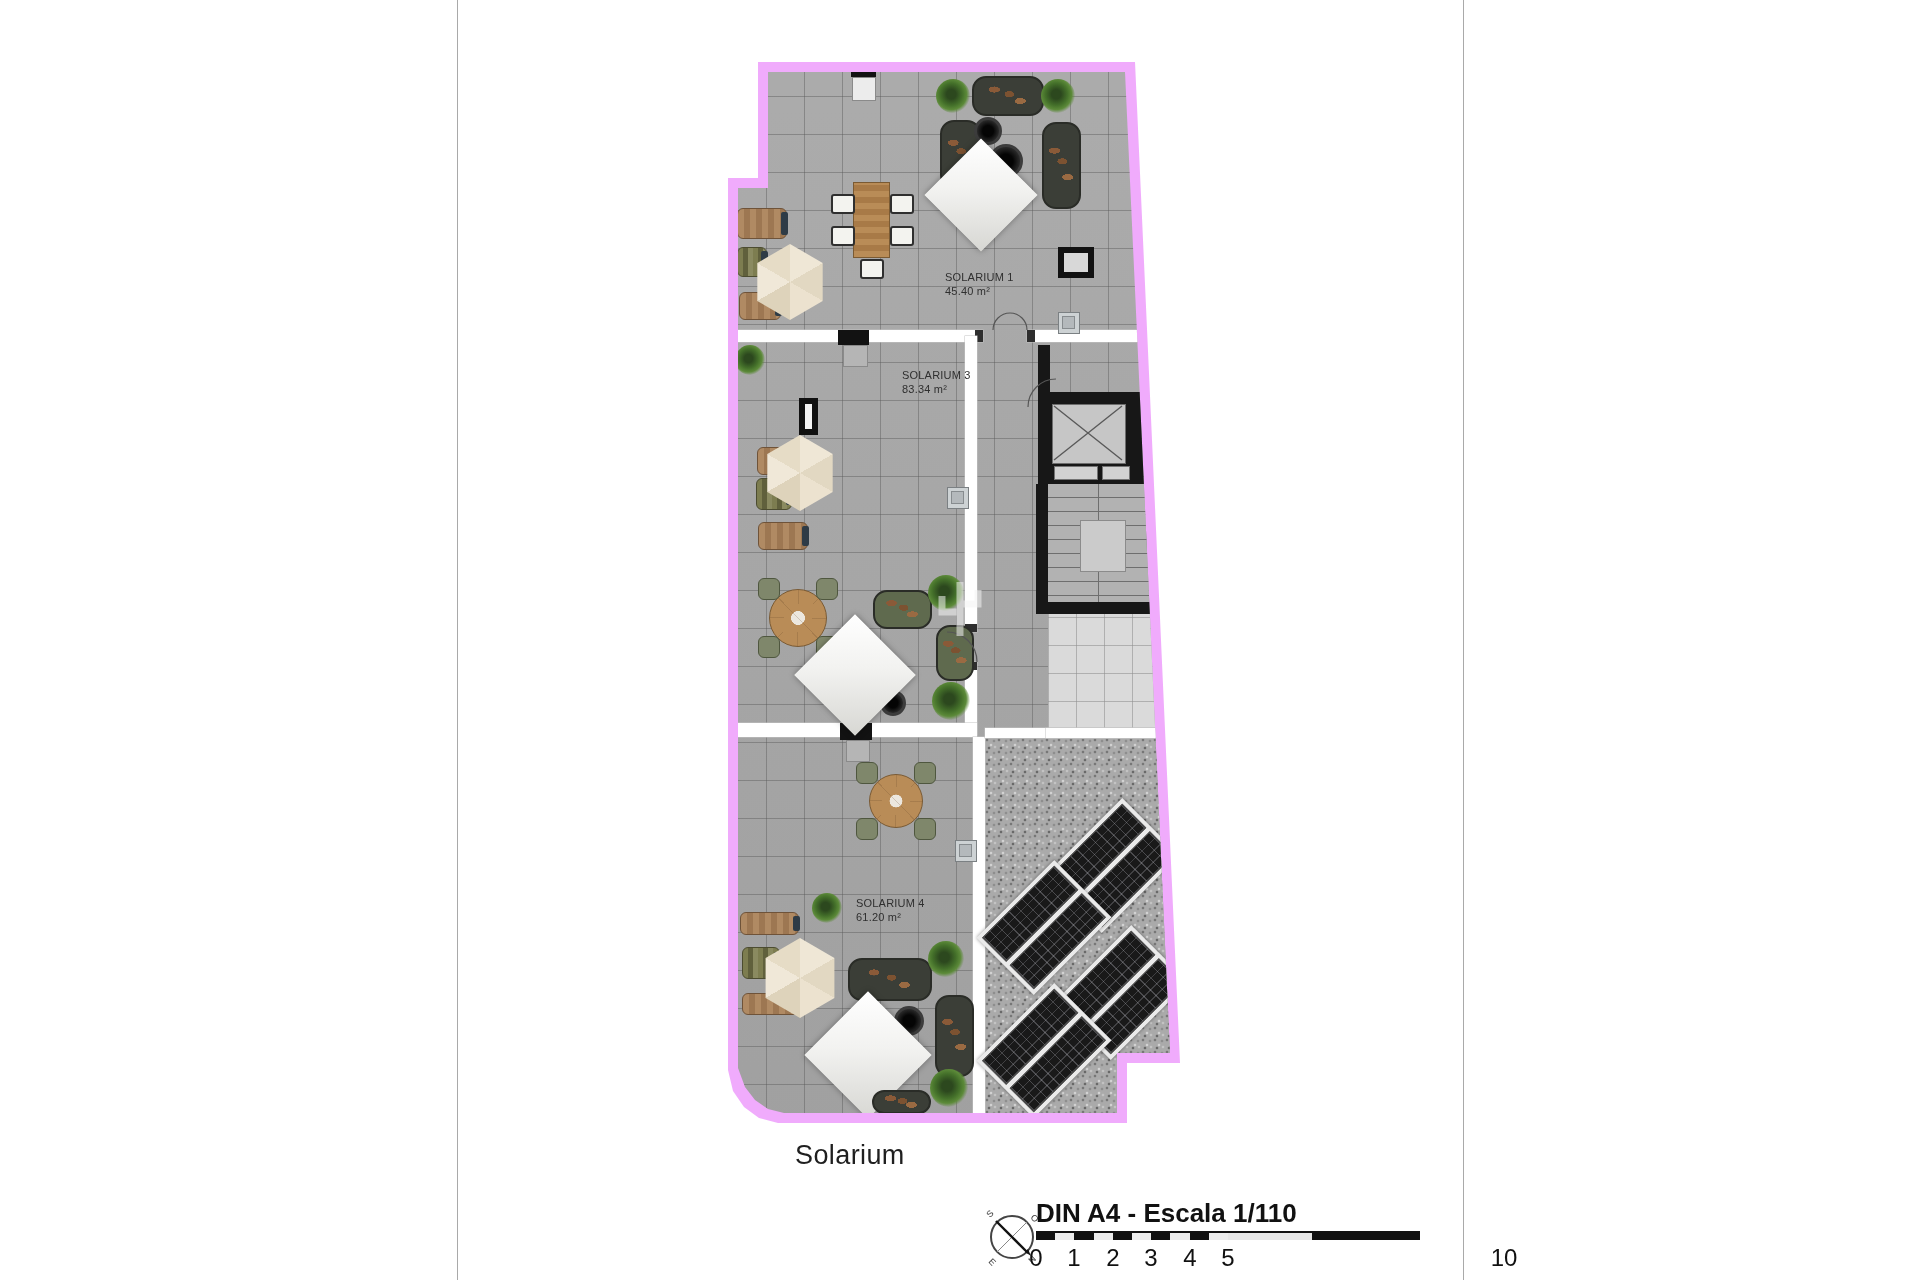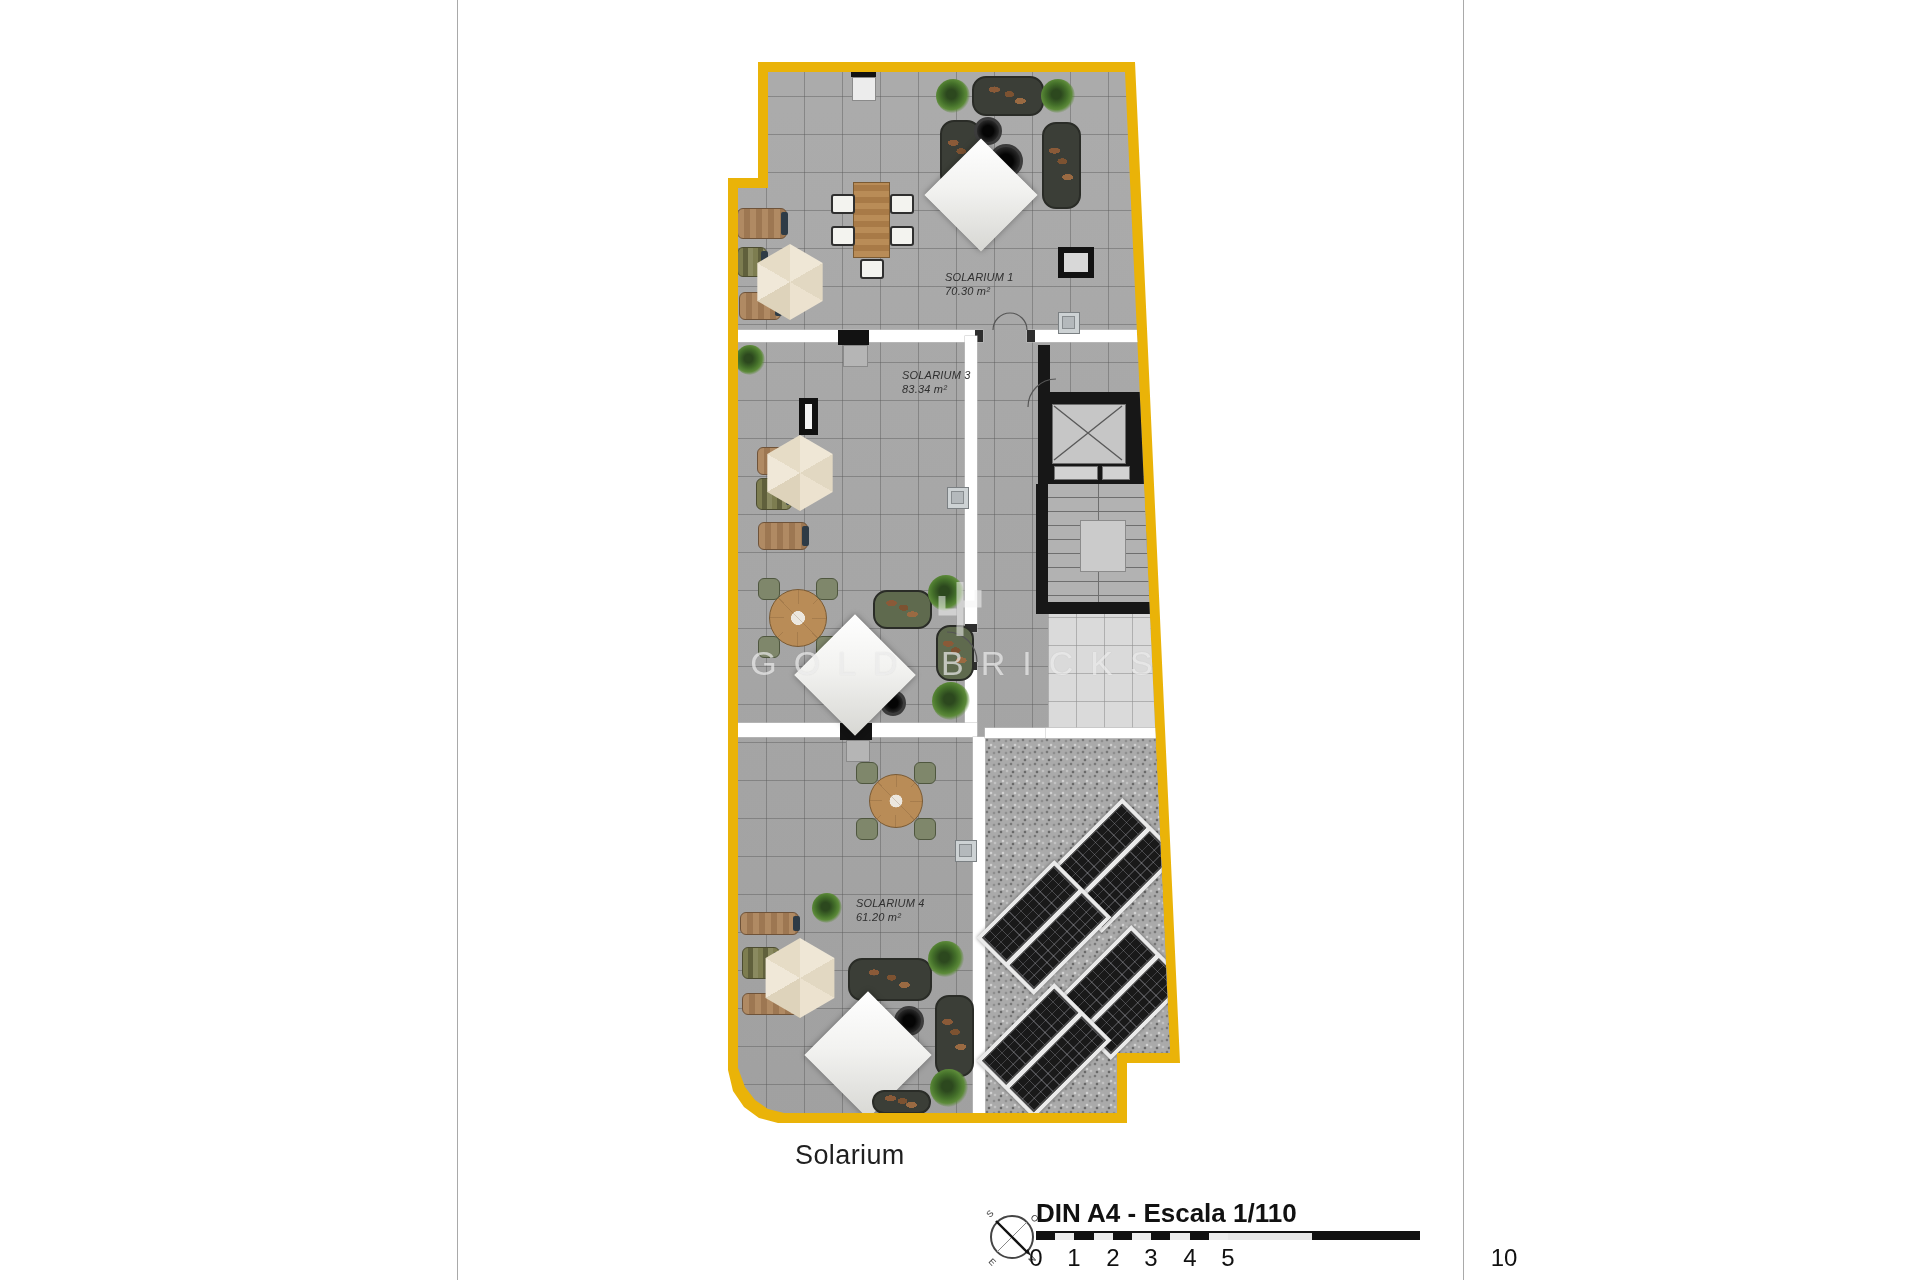--- a/index.html
+++ b/index.html
@@ -2,24 +2,24 @@
 <html><head>
 <meta charset="utf-8">
 <style>
   html,body{margin:0;padding:0;background:#ffffff;}
   .stage{position:relative;width:1920px;height:1280px;background:#ffffff;overflow:hidden;
          font-family:"Liberation Sans", sans-serif;}
   .paper{position:absolute;left:457px;top:-1px;width:1005px;height:1281px;
          background:#ffffff;border:1px solid #a9a9a9;}
 
   
-  .plan{position:absolute;left:728px;top:62px;width:452px;height:1061px;background:#eab308;
+  .plan{position:absolute;left:728px;top:62px;width:452px;height:1061px;background:#f0abfc;
         clip-path:polygon(30px 0,407px 0,452px 1001px,399px 1001px,399px 1061px,50px 1061px,
                           31px 1056px,16px 1045px,5px 1029px,0 1008px,0 116px,30px 116px);
-        filter:drop-shadow(0 0 1.5px #9a9a9a);font-style:italic;}
+        filter:drop-shadow(0 0 1.5px #9a9a9a);}
   .floor{position:absolute;inset:0;
         clip-path:polygon(40px 10px,397px 10px,442px 991px,389px 991px,389px 1051px,56px 1051px,
                           40px 1047px,27px 1038px,17px 1025px,10px 1006px,10px 126px,40px 126px);
         background-color:#a7a7a7;
         background-image:
           repeating-linear-gradient(0deg, rgba(90,90,90,.45) 0 1px, transparent 1px 38px),
           repeating-linear-gradient(90deg, rgba(90,90,90,.45) 0 1px, transparent 1px 38px),
           linear-gradient(rgba(255,255,255,.05), rgba(0,0,0,.04));}
   .wallw{position:absolute;background:#ffffff;box-shadow:0 0 0 .5px #c4c4c4;}
   .wallb{position:absolute;background:#171717;}
@@ -227,41 +227,40 @@
 
     <svg class="plan-svg" width="452" height="1061" viewBox="0 0 452 1061">
       <path d="M265,268 A17,17 0 0 1 282,251 M299,268 A17,17 0 0 0 282,251" fill="none" stroke="#555" stroke-width="1.2"></path>
       <path d="M300,345 A28,28 0 0 1 328,317" fill="none" stroke="#555" stroke-width="1.2"></path>
       <path d="M249,600 A30,30 0 0 0 219,570" fill="none" stroke="#555" stroke-width="1.2"></path>
       <path d="M326,344 L394,398 M394,344 L326,398" stroke="#5a5a5a" stroke-width="1.4"></path>
     </svg>
 
     <div class="room-label" style="left:217px;top:208px;">
       <div>SOLARIUM 1</div>
-      <div>70.30 m²</div>
+      <div>45.40 m²</div>
     </div>
     <div class="room-label" style="left:174px;top:306px;">
       <div>SOLARIUM 3</div>
       <div>83.34 m²</div>
     </div>
     <div class="room-label" style="left:128px;top:834px;">
       <div>SOLARIUM 4</div>
       <div>61.20 m²</div>
     </div>
   </div>
 
   <div class="watermark">
     <svg width="52" height="62" viewBox="0 0 52 62" style="display:block;margin:0 auto 4px auto;opacity:.55;">
       <g fill="none" stroke="#f4f4f4" stroke-width="7">
         <path d="M26,4 L26,58"></path>
         <path d="M8,18 L8,34 L23,34"></path>
         <path d="M44,12 L44,26 L29,26"></path>
       </g>
     </svg>
-    <div class="wm-text">GOLD BRICKS</div>
   </div>
 
   <div class="caption">Solarium</div>
 
   <svg style="position:absolute;left:982px;top:1206px;" width="60" height="64" viewBox="0 0 60 64">
     <circle cx="30" cy="31" r="21" fill="none" stroke="#444" stroke-width="2"></circle>
     <path d="M15,16 L45,46 M45,16 L15,46" stroke="#888" stroke-width="1"></path>
     <path d="M14,15 L46,47" stroke="#111" stroke-width="2.4"></path>
     <path d="M49,50 L43,46 L46,43 Z" fill="#111"></path>
     <text x="8" y="12" font-size="9" fill="#333" transform="rotate(-45 8 12)">S</text>

